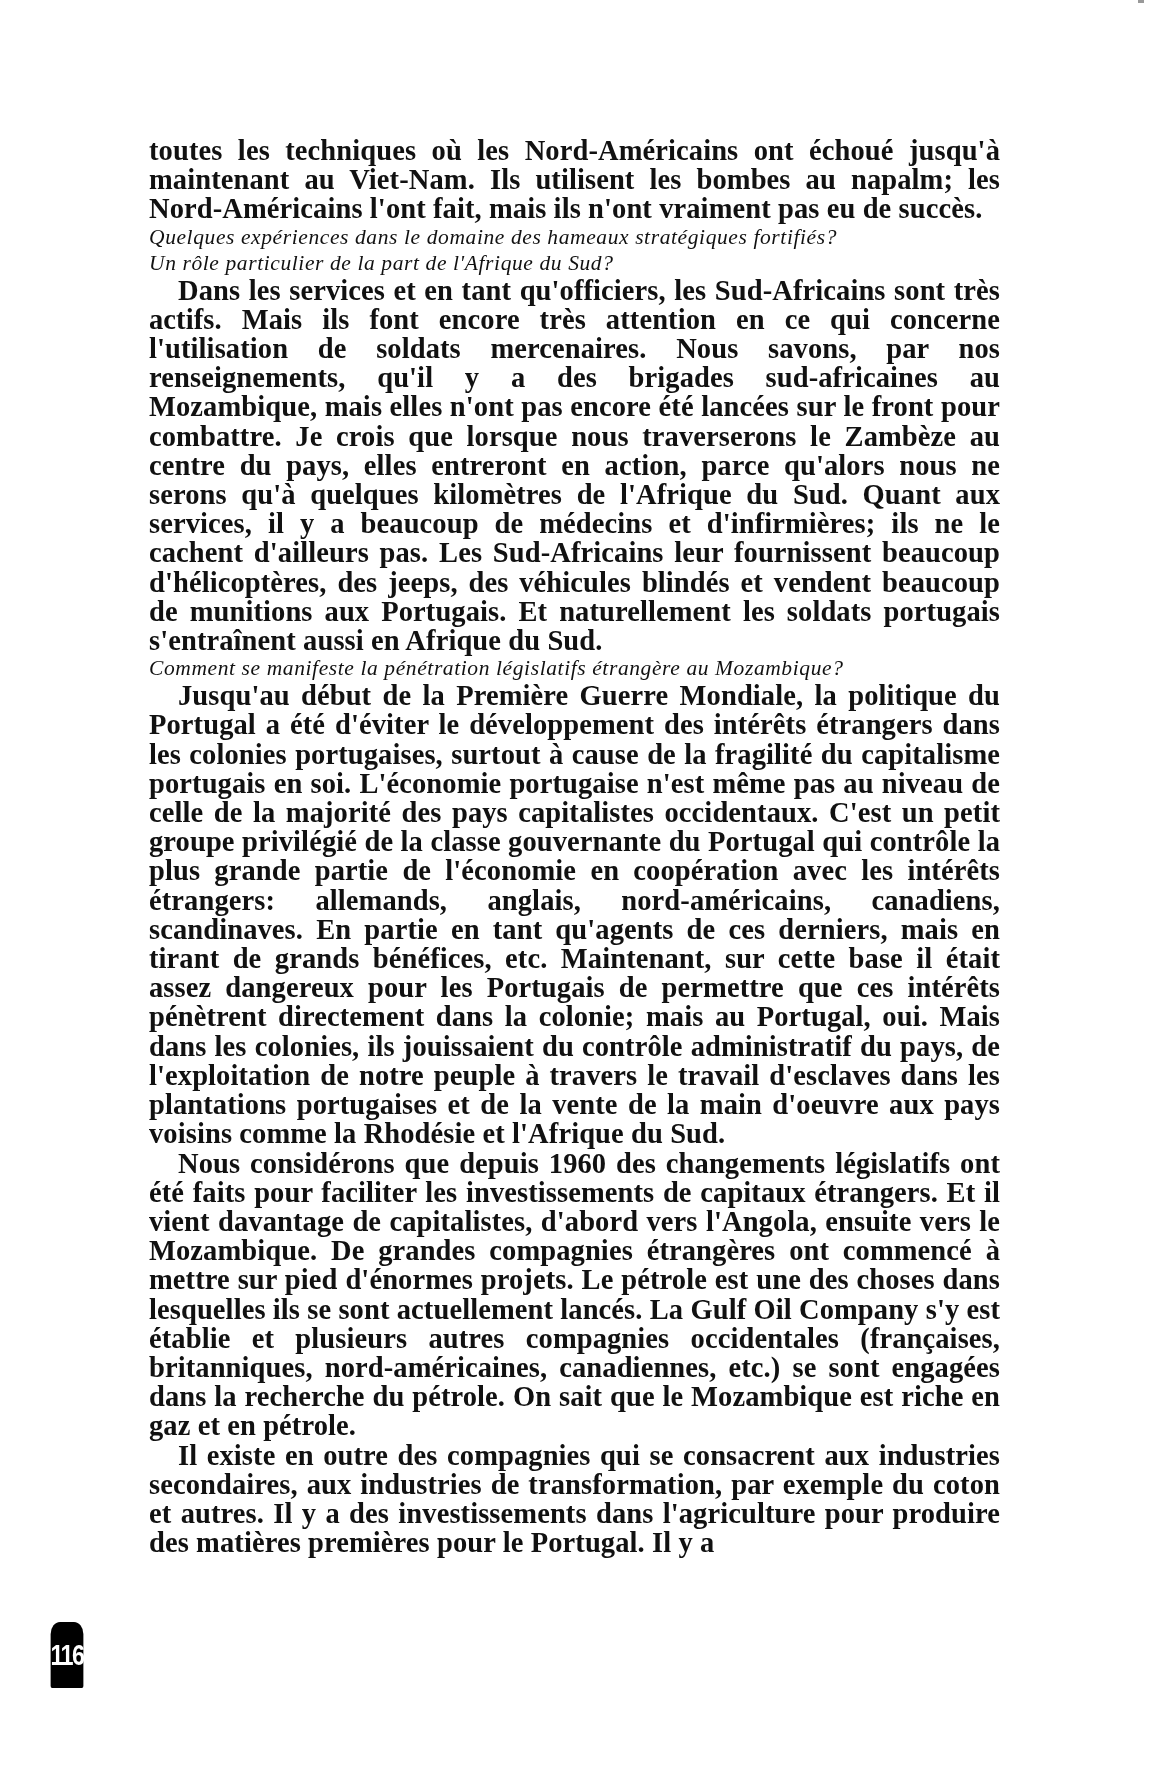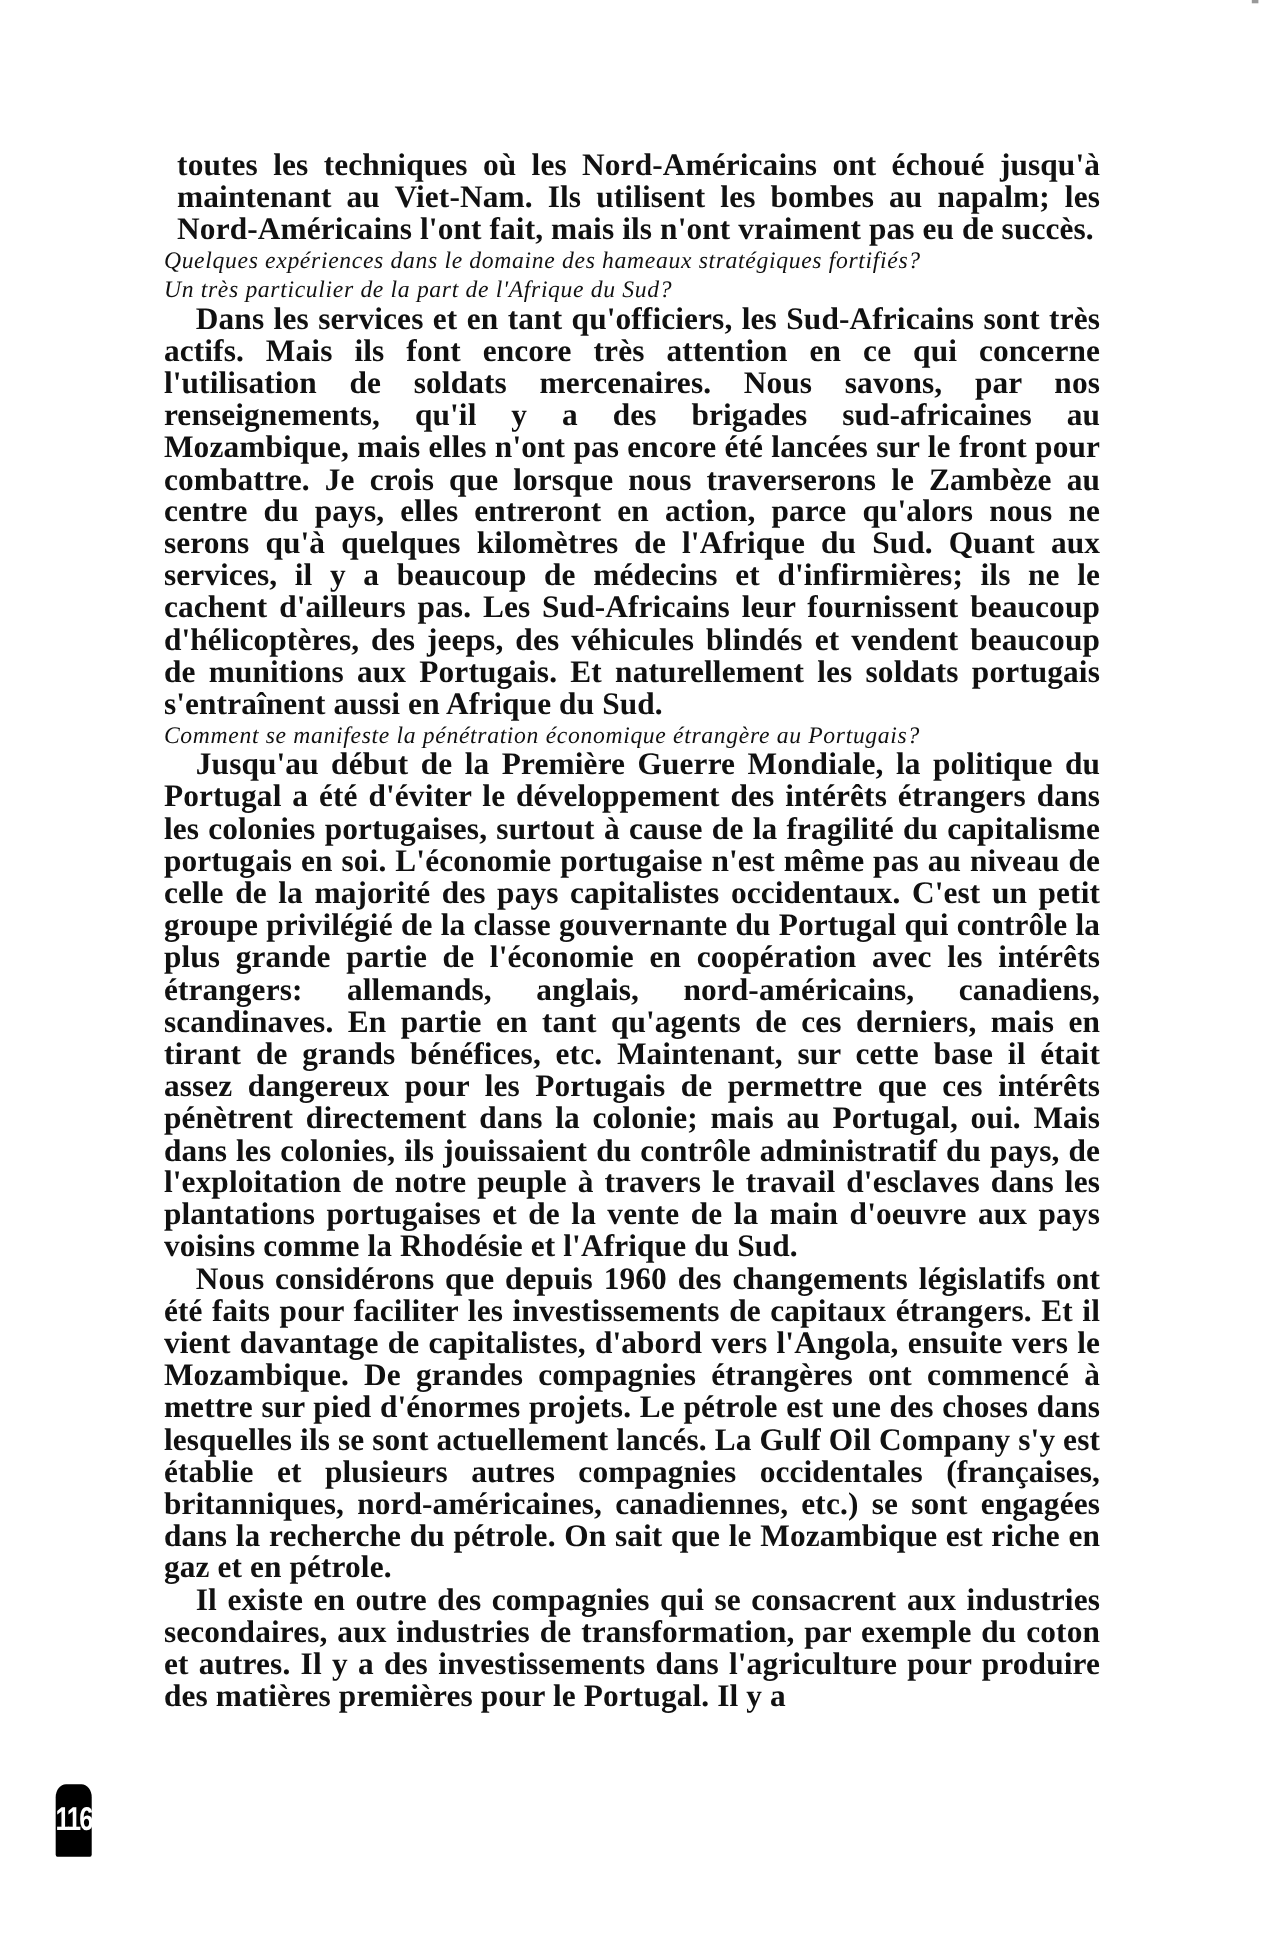--- a/index.html
+++ b/index.html
@@ -9,41 +9,41 @@
     font-family:"Liberation Serif", "DejaVu Serif", serif;
     color:#111; font-size:28.5px; line-height:29.2px; font-weight:bold;
     text-align:justify; letter-spacing:0.1px;
   }
   .q {
     font-style:italic; font-weight:normal; font-size:21.5px; line-height:26px;
     margin:0; text-align:left; letter-spacing:0.6px;
   }
   p { margin:0; }
   p.indent { text-indent:29px; }
-  p.noind { text-indent:0;margin-left:12px; }
+  p.noind { text-indent:0; }
   .page-badge {
     position:absolute; left:46px; top:1622px; width:42px; height:66px;
     background:#000; color:#fff; border-radius:12px 12px 2px 2px;
     font-family:"Liberation Sans", "DejaVu Sans", sans-serif;
     font-weight:bold; font-size:30px; display:flex; align-items:center; justify-content:center;
     letter-spacing:-2px; transform:scaleX(0.78);
   }
   .corner-mark { position:absolute; right:8px; top:0; width:6px; height:3px; background:#999; }
 </style>
 </head>
 <body>
 
 <div class="corner-mark"></div>
 
 <div class="page">
   <p class="noind">toutes les techniques où les Nord-Américains ont échoué jusqu'à maintenant au Viet-Nam. Ils utilisent les bombes au napalm; les Nord-Américains l'ont fait, mais ils n'ont vraiment pas eu de succès.</p>
   <p class="q">Quelques expériences dans le domaine des hameaux stratégiques fortifiés?</p>
-  <p class="q">Un très particulier de la part de l'Afrique du Sud?</p>
+  <p class="q">Un rôle particulier de la part de l'Afrique du Sud?</p>
   <p class="indent">Dans les services et en tant qu'officiers, les Sud-Africains sont très actifs. Mais ils font encore très attention en ce qui concerne l'utilisation de soldats mercenaires. Nous savons, par nos renseignements, qu'il y a des brigades sud-africaines au Mozambique, mais elles n'ont pas encore été lancées sur le front pour combattre. Je crois que lorsque nous traverserons le Zambèze au centre du pays, elles entreront en action, parce qu'alors nous ne serons qu'à quelques kilomètres de l'Afrique du Sud. Quant aux services, il y a beaucoup de médecins et d'infirmières; ils ne le cachent d'ailleurs pas. Les Sud-Africains leur fournissent beaucoup d'hélicoptères, des jeeps, des véhicules blindés et vendent beaucoup de munitions aux Portugais. Et naturellement les soldats portugais s'entraînent aussi en Afrique du Sud.</p>
-  <p class="q">Comment se manifeste la pénétration économique étrangère au Portugais?</p>
+  <p class="q">Comment se manifeste la pénétration législatifs étrangère au Mozambique?</p>
   <p class="indent">Jusqu'au début de la Première Guerre Mondiale, la politique du Portugal a été d'éviter le développement des intérêts étrangers dans les colonies portugaises, surtout à cause de la fragilité du capitalisme portugais en soi. L'économie portugaise n'est même pas au niveau de celle de la majorité des pays capitalistes occidentaux. C'est un petit groupe privilégié de la classe gouvernante du Portugal qui contrôle la plus grande partie de l'économie en coopération avec les intérêts étrangers: allemands, anglais, nord-américains, canadiens, scandinaves. En partie en tant qu'agents de ces derniers, mais en tirant de grands bénéfices, etc. Maintenant, sur cette base il était assez dangereux pour les Portugais de permettre que ces intérêts pénètrent directement dans la colonie; mais au Portugal, oui. Mais dans les colonies, ils jouissaient du contrôle administratif du pays, de l'exploitation de notre peuple à travers le travail d'esclaves dans les plantations portugaises et de la vente de la main d'oeuvre aux pays voisins comme la Rhodésie et l'Afrique du Sud.</p>
   <p class="indent">Nous considérons que depuis 1960 des changements législatifs ont été faits pour faciliter les investissements de capitaux étrangers. Et il vient davantage de capitalistes, d'abord vers l'Angola, ensuite vers le Mozambique. De grandes compagnies étrangères ont commencé à mettre sur pied d'énormes projets. Le pétrole est une des choses dans lesquelles ils se sont actuellement lancés. La Gulf Oil Company s'y est établie et plusieurs autres compagnies occidentales (françaises, britanniques, nord-américaines, canadiennes, etc.) se sont engagées dans la recherche du pétrole. On sait que le Mozambique est riche en gaz et en pétrole.</p>
   <p class="indent">Il existe en outre des compagnies qui se consacrent aux industries secondaires, aux industries de transformation, par exemple du coton et autres. Il y a des investissements dans l'agriculture pour produire des matières premières pour le Portugal. Il y a</p>
 </div>
 
 <div class="page-badge">
   <span>116</span>
 </div>
 
 </body></html>

